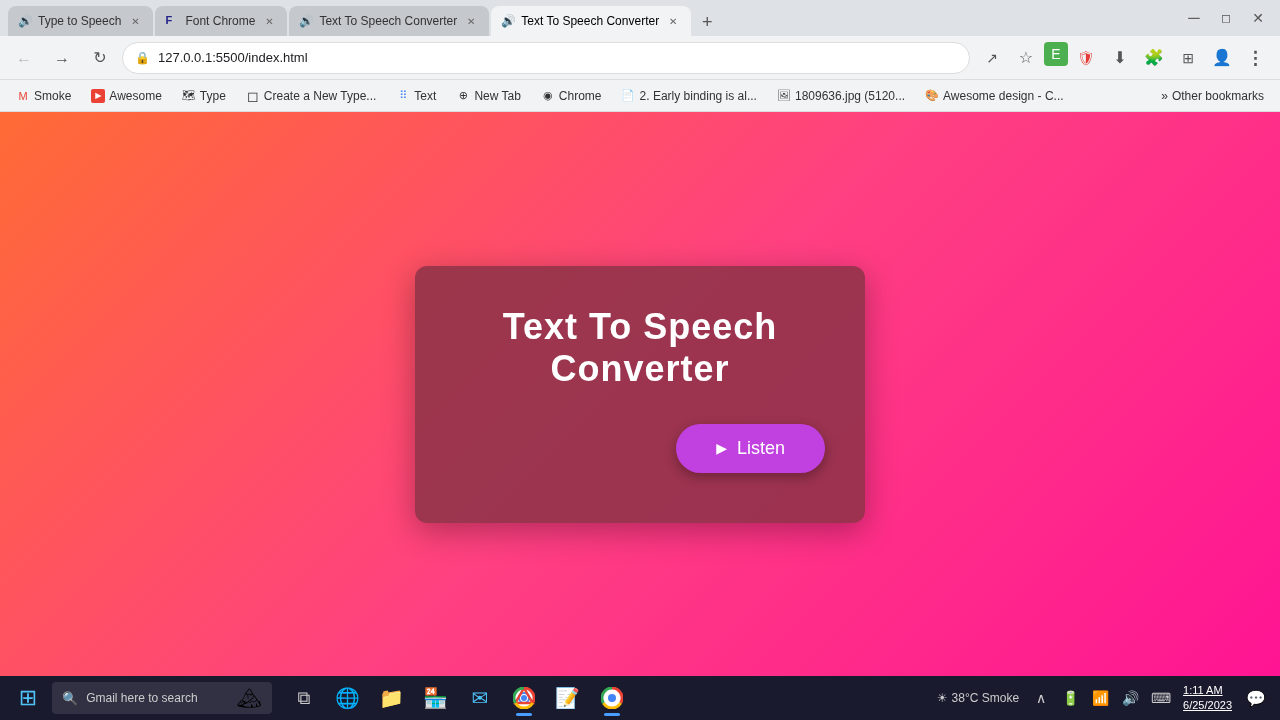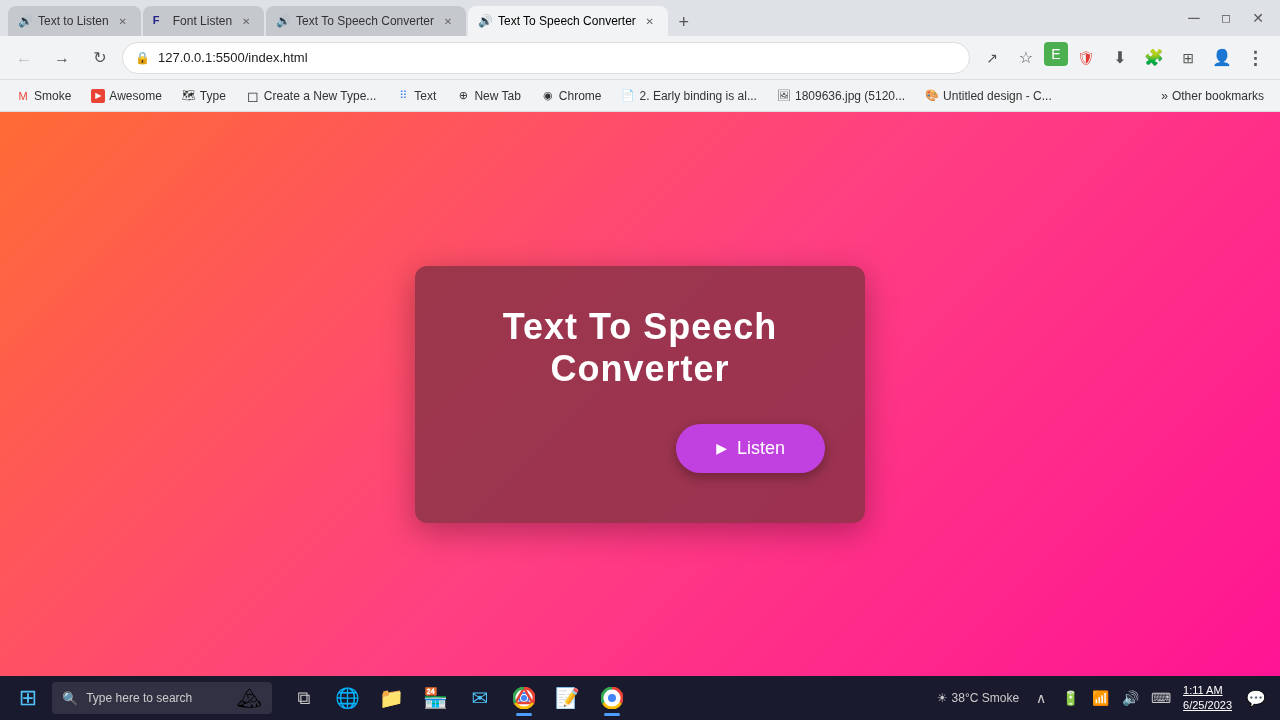--- a/index.html
+++ b/index.html
@@ -397,26 +397,26 @@
     }
   </style>
 </head>
 <body>
 
 <div class="browser-window">
 
   <div class="tabs-bar">
     <div class="tab">
       <span class="tab-icon">🔊</span>
-      <span class="tab-label">Text to Listen</span>
+      <span class="tab-label">Type to Speech</span>
       <span class="tab-close">✕</span>
     </div>
     <div class="tab">
       <span class="tab-icon" style="font-size:11px;font-weight:bold;color:#228;">F</span>
-      <span class="tab-label">Font Listen</span>
+      <span class="tab-label">Font Chrome</span>
       <span class="tab-close">✕</span>
     </div>
     <div class="tab">
       <span class="tab-icon">🔊</span>
       <span class="tab-label">Text To Speech Converter</span>
       <span class="tab-close">✕</span>
     </div>
     <div class="tab active">
       <span class="tab-icon">🔊</span>
       <span class="tab-label">Text To Speech Converter</span>
@@ -484,21 +484,21 @@
     <div class="bookmark-item">
       <span class="bookmark-icon">📄</span>
       <span>2. Early binding is al...</span>
     </div>
     <div class="bookmark-item">
       <span class="bookmark-icon">🖼</span>
       <span>1809636.jpg (5120...</span>
     </div>
     <div class="bookmark-item">
       <span class="bookmark-icon">🎨</span>
-      <span>Untitled design - C...</span>
+      <span>Awesome design - C...</span>
     </div>
     <div class="bookmarks-more">
       <span>»</span>
       <span>Other bookmarks</span>
     </div>
   </div>
 
   <div class="page-content">
     <div class="app-card">
       <h1 class="app-title">Text To Speech Converter</h1>
@@ -508,21 +508,21 @@
       </button>
     </div>
   </div>
 
   <div class="taskbar">
     <div class="taskbar-app">
       <div class="taskbar-app-icon" style="font-size:22px; color:#4fc3f7;">⊞</div>
     </div>
     <div class="taskbar-search">
       <span style="font-size:13px; color:#aaa;">🔍</span>
-      <span class="taskbar-search-text">Type here to search</span>
+      <span class="taskbar-search-text">Gmail here to search</span>
       <span style="font-size:20px; margin-left:auto;">🏔</span>
     </div>
     <div class="taskbar-apps">
       <div class="taskbar-app">
         <div class="taskbar-app-icon" style="color:#ccc;">⧉</div>
       </div>
       <div class="taskbar-app">
         <div class="taskbar-app-icon" style="color:#0078d4; font-size:20px;">🌐</div>
       </div>
       <div class="taskbar-app">

